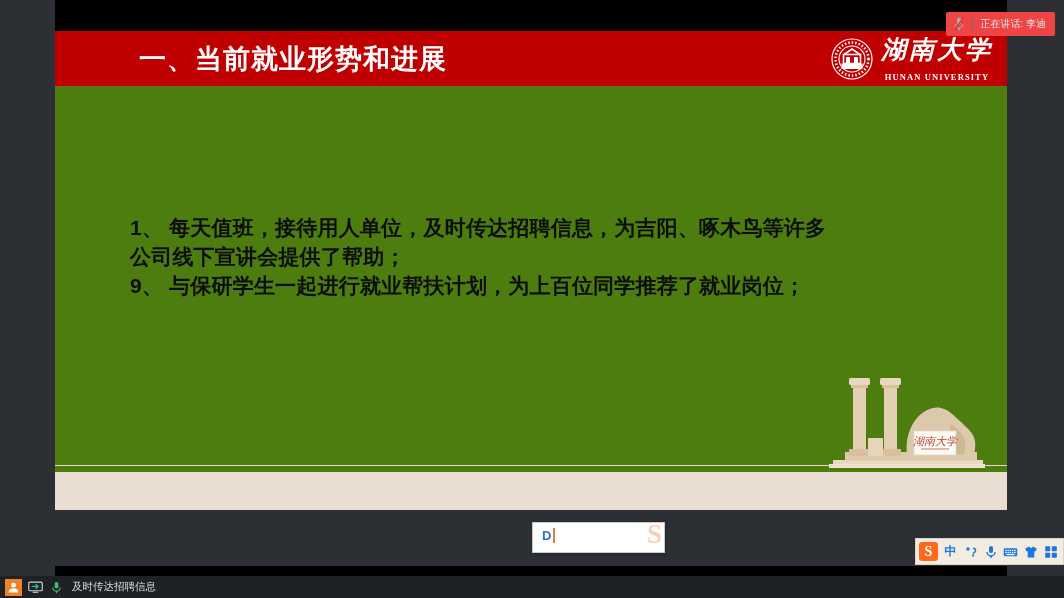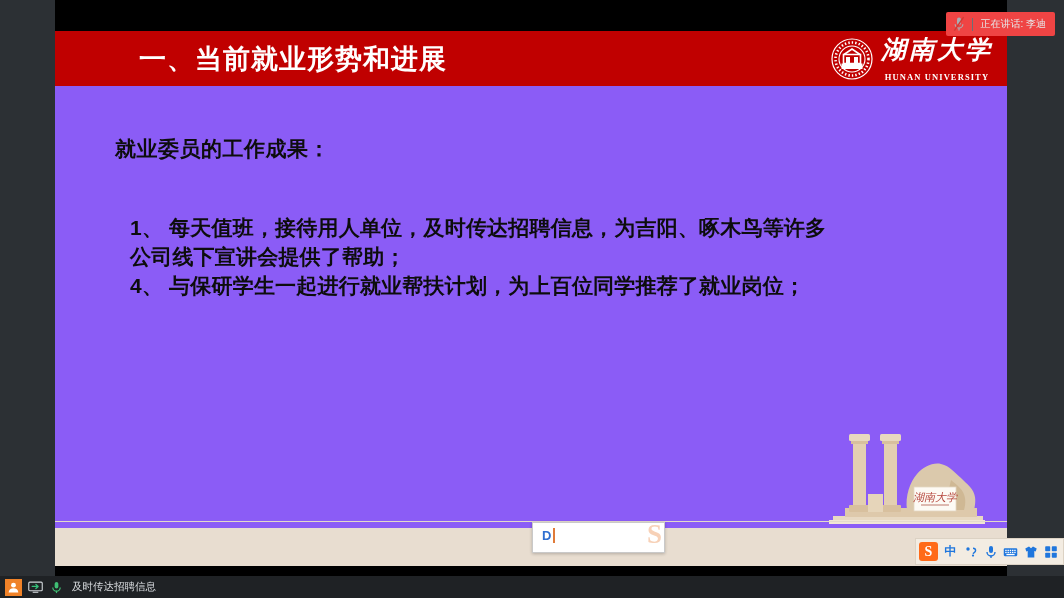--- a/index.html
+++ b/index.html
@@ -73,22 +73,22 @@
     line-height: 1;
     white-space: nowrap;
   }
 
   
   #slide {
     position: absolute;
     left: 55px;
     top: 31px;
     width: 952px;
-    height: 535px;
-    background: #8b5cf6;
+    height: 479px;
+    background: #4d7c0f;
     overflow: hidden;
   }
 
   
   #slide-banner {
     position: absolute;
     left: 0;
     top: 0;
     width: 100%;
     height: 55px;
@@ -355,25 +355,24 @@
         <rect x="23" y="19" width="4" height="6.5" fill="#ffffff"></rect>
         <path d="M13 16.5l8-5.5 8 5.5" fill="none" stroke="#ffffff" stroke-width="1.6"></path>
       </svg>
     </span>
     <span class="wordmark">
       <span class="cn">湖南大学</span>
       <span class="en">HUNAN UNIVERSITY</span>
     </span>
   </div>
 
-  <div id="slide-heading">就业委员的工作成果：</div>
 
   <div id="slide-bullets">
     <p class="bullet-line">1、 每天值班，接待用人单位，及时传达招聘信息，为吉阳、啄木鸟等许多公司线下宣讲会提供了帮助；</p>
-    <p class="bullet-line">4、 与保研学生一起进行就业帮扶计划，为上百位同学推荐了就业岗位；</p>
+    <p class="bullet-line">9、 与保研学生一起进行就业帮扶计划，为上百位同学推荐了就业岗位；</p>
   </div>
 
   <div id="campus-art">
     <svg viewBox="0 0 178 108" width="178" height="108" aria-hidden="true">
 
       <path d="M22 96h150v8H22z" fill="#e8d9c2"></path>
       <path d="M34 88h132v9H34z" fill="#dec9ab"></path>
 
       <rect x="42" y="20" width="13" height="70" fill="#e3cfb2"></rect>
       <rect x="40" y="20" width="17" height="4" fill="#d8c09e"></rect>

